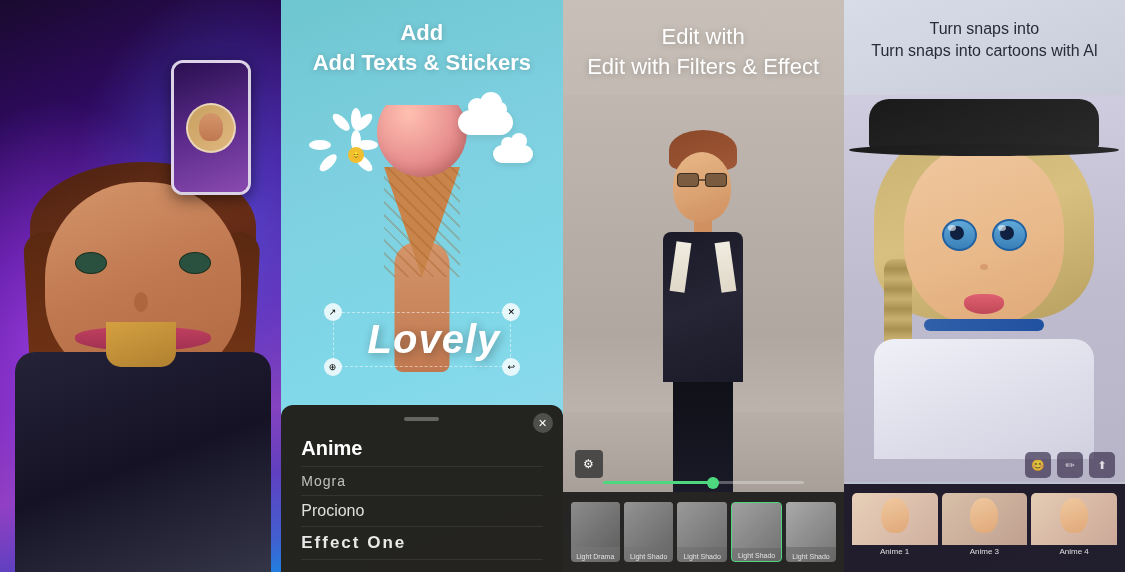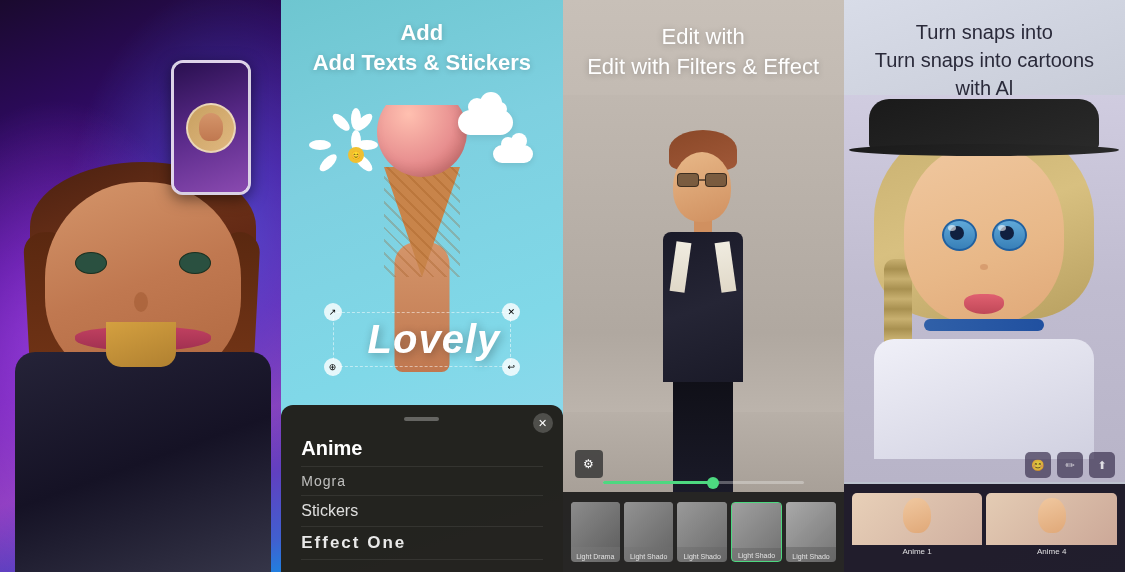--- a/index.html
+++ b/index.html
@@ -323,21 +323,21 @@
       background: linear-gradient(160deg, #d8dce8 0%, #c8ccd8 30%, #b8c0cc 60%, #c0c4d0 100%);
     }
 
     .card-4-title {
       position: absolute;
       top: 18px;
       left: 15px;
       right: 15px;
       text-align: center;
       color: #2a2a3a;
-      font-size: 20px;
+      font-size: 16px;
       font-weight: 500;
       line-height: 1.4;
       z-index: 10;
     }
 
     
     .anime-carousel {
       position: absolute;
       bottom: 0;
       left: 0;
@@ -684,21 +684,21 @@
         <div style="position:absolute;bottom:-10px;left:-10px;width:18px;height:18px;background:rgba(255,255,255,0.8);border-radius:50%;display:flex;align-items:center;justify-content:center;font-size:9px;">⊕</div>
         <span style="font-size:40px;font-weight:900;color:white;font-style:italic;text-shadow:2px 2px 10px rgba(0,0,0,0.3);letter-spacing:1px;margin-left:24px;">Lovely</span>
       </div>
     </div>
 
     <div class="font-panel">
       <div class="font-panel-handle"></div>
       <div class="close-btn-small">✕</div>
       <div class="font-item active">Anime</div>
       <div class="font-item mogra">Mogra</div>
-      <div class="font-item prociono">Stickers</div>
+      <div class="font-item prociono">Prociono</div>
       <div class="font-item squada">Effect One</div>
     </div>
   </div>
 
   <div class="card card-3">
     <div class="c3-bg"></div>
     <div class="card-3-title">Edit with<br><span>Edit with
 Filters &amp; Effect</span></div>
 
     <div style="position:absolute;top:95px;left:0;right:0;bottom:80px;overflow:hidden;">
@@ -812,20 +812,26 @@
     </div>
 
     <div class="anime-carousel">
       <div class="anime-thumb">
         <div class="anime-thumb-face atf-1">
           <div class="atf-face-oval"></div>
         </div>
         <div class="anime-thumb-label">Anime 1</div>
       </div>
       <div class="anime-thumb">
+        <div class="anime-thumb-face atf-3">
+          <div class="atf-face-oval"></div>
+        </div>
+        <div class="anime-thumb-label">Anime 3</div>
+      </div>
+      <div class="anime-thumb">
         <div class="anime-thumb-face atf-4">
           <div class="atf-face-oval"></div>
         </div>
         <div class="anime-thumb-label">Anime 4</div>
       </div>
     </div>
   </div>
 
 </div>
 

